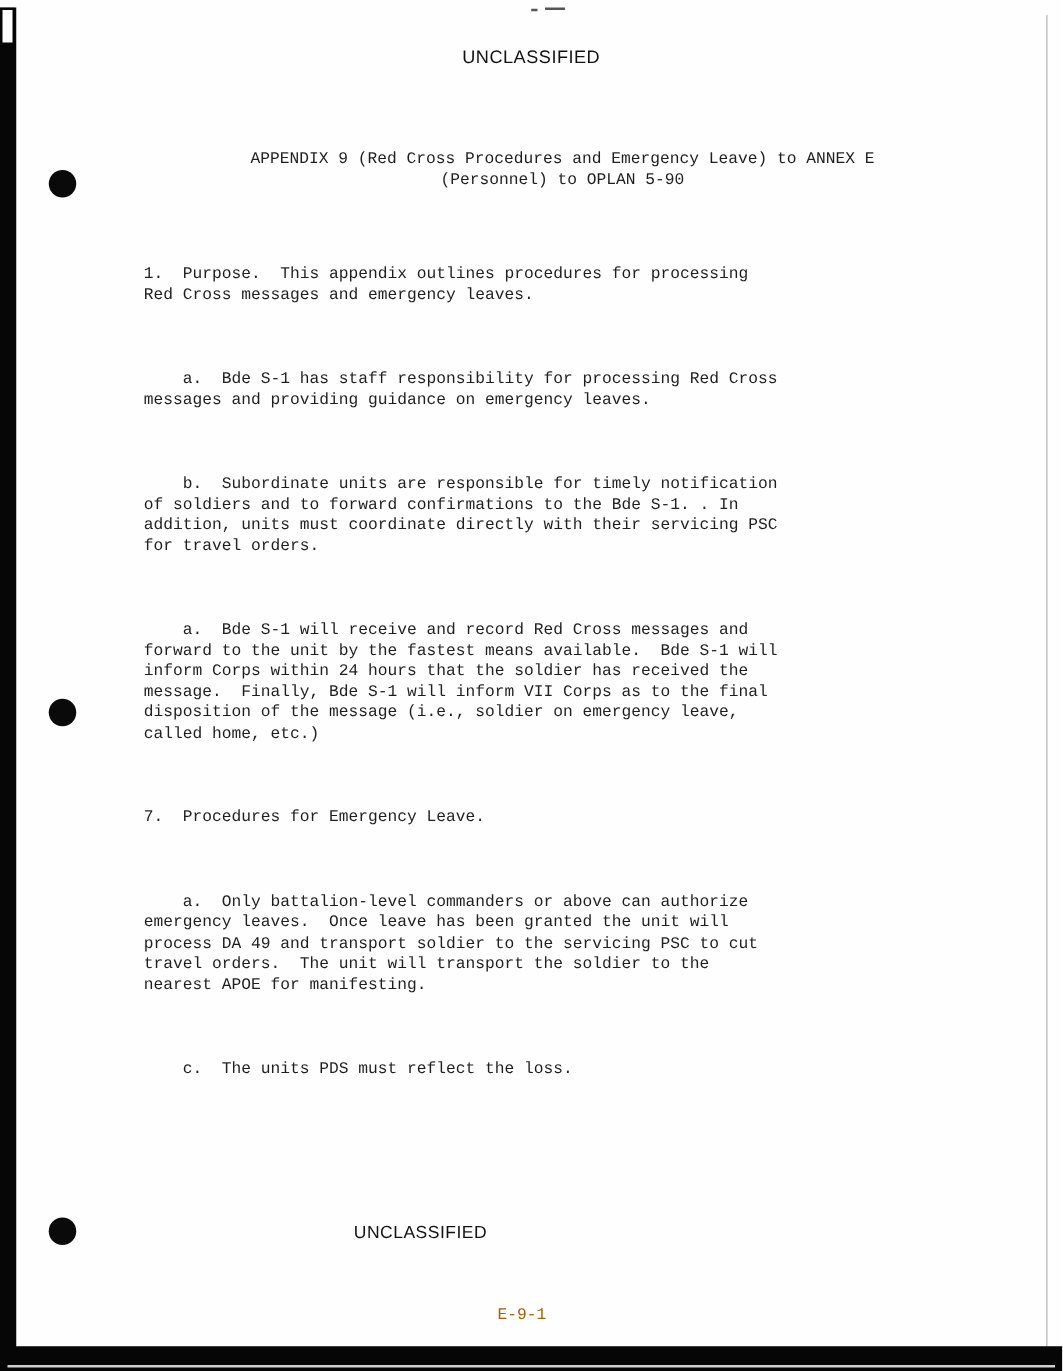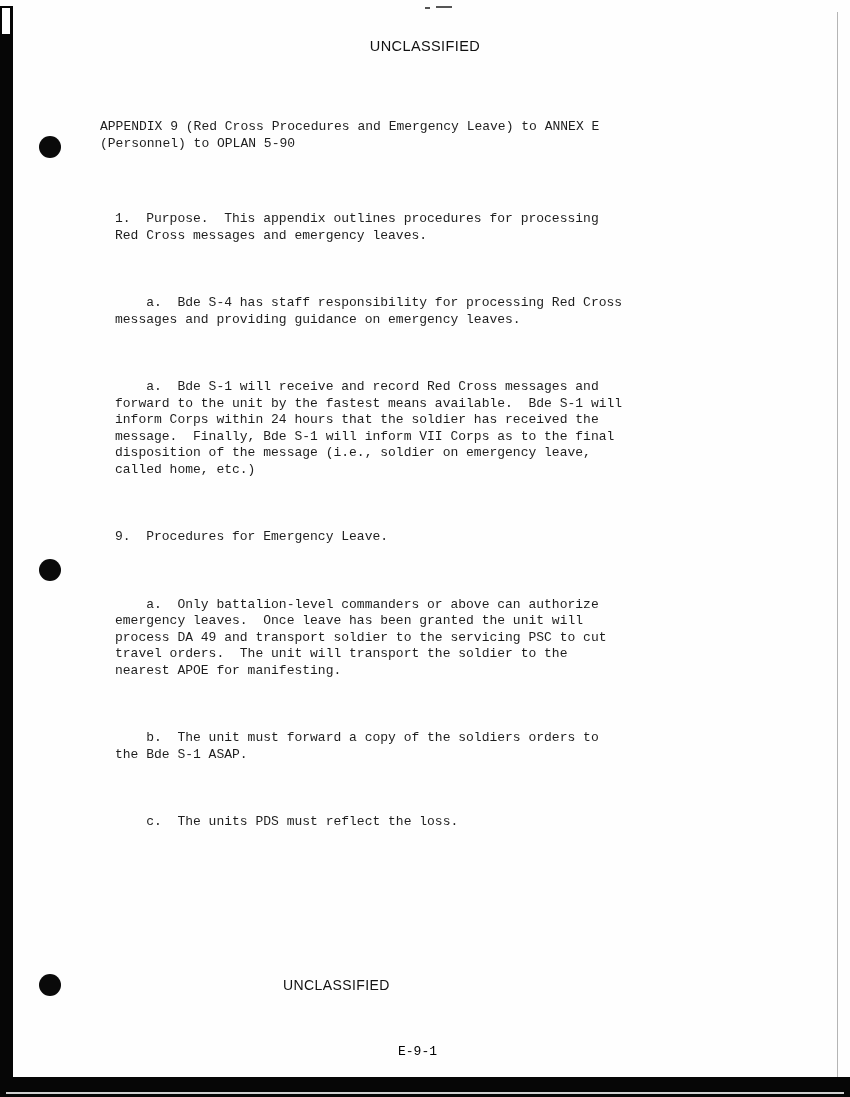--- a/index.html
+++ b/index.html
@@ -95,37 +95,38 @@
     font-family: "Liberation Sans", "DejaVu Sans", sans-serif;
     font-size: 14px;
     letter-spacing: 0.4px;
     color: #111;
   }
   .page-number {
     position: absolute;
     top: 1044px;
     left: 398px;
     font-size: 13px;
-    color: #000000;
+    color: #a16207;
   }
 
   
   .body-text {
     position: absolute;
     left: 100px;
     top: 86px;
     width: 700px;
     font-size: 13px;
     line-height: 16.5px;
     white-space: pre;
     color: #1e1e1e;
   }
   .doc-title {
     margin: 0 0 26px 0;
     white-space: pre;
+    text-align: center;
   }
   .para {
     margin: 0 0 18px 15px;
     white-space: pre;
   }
 </style>
 </head>
 <body>
 
 <div class="sheet">
@@ -140,36 +141,38 @@
   <div class="hole hole-2"></div>
   <div class="hole hole-3"></div>
 
   <div class="classification-header">UNCLASSIFIED</div>
 
   <div class="body-text">
     <div class="doc-title">APPENDIX 9 (Red Cross Procedures and Emergency Leave) to ANNEX E
 (Personnel) to OPLAN 5-90</div>
     <div class="para">1.  Purpose.  This appendix outlines procedures for processing
 Red Cross messages and emergency leaves.</div>
-    <div class="para">    a.  Bde S-4 has staff responsibility for processing Red Cross
+    <div class="para">    a.  Bde S-1 has staff responsibility for processing Red Cross
 messages and providing guidance on emergency leaves.</div>
+    <div class="para">    b.  Subordinate units are responsible for timely notification
+of soldiers and to forward confirmations to the Bde S-1. . In
+addition, units must coordinate directly with their servicing PSC
+for travel orders.</div>
     <div class="para">    a.  Bde S-1 will receive and record Red Cross messages and
 forward to the unit by the fastest means available.  Bde S-1 will
 inform Corps within 24 hours that the soldier has received the
 message.  Finally, Bde S-1 will inform VII Corps as to the final
 disposition of the message (i.e., soldier on emergency leave,
 called home, etc.)</div>
-    <div class="para">9.  Procedures for Emergency Leave.</div>
+    <div class="para">7.  Procedures for Emergency Leave.</div>
     <div class="para">    a.  Only battalion-level commanders or above can authorize
 emergency leaves.  Once leave has been granted the unit will
 process DA 49 and transport soldier to the servicing PSC to cut
 travel orders.  The unit will transport the soldier to the
 nearest APOE for manifesting.</div>
-    <div class="para">    b.  The unit must forward a copy of the soldiers orders to
-the Bde S-1 ASAP.</div>
     <div class="para">    c.  The units PDS must reflect the loss.</div>
     
   </div>
 
   <div class="classification-footer">UNCLASSIFIED</div>
 
   <div class="page-number">E-9-1</div>
 
   <div class="edge-bottom">
     <div class="edge-bottom-line"></div>

